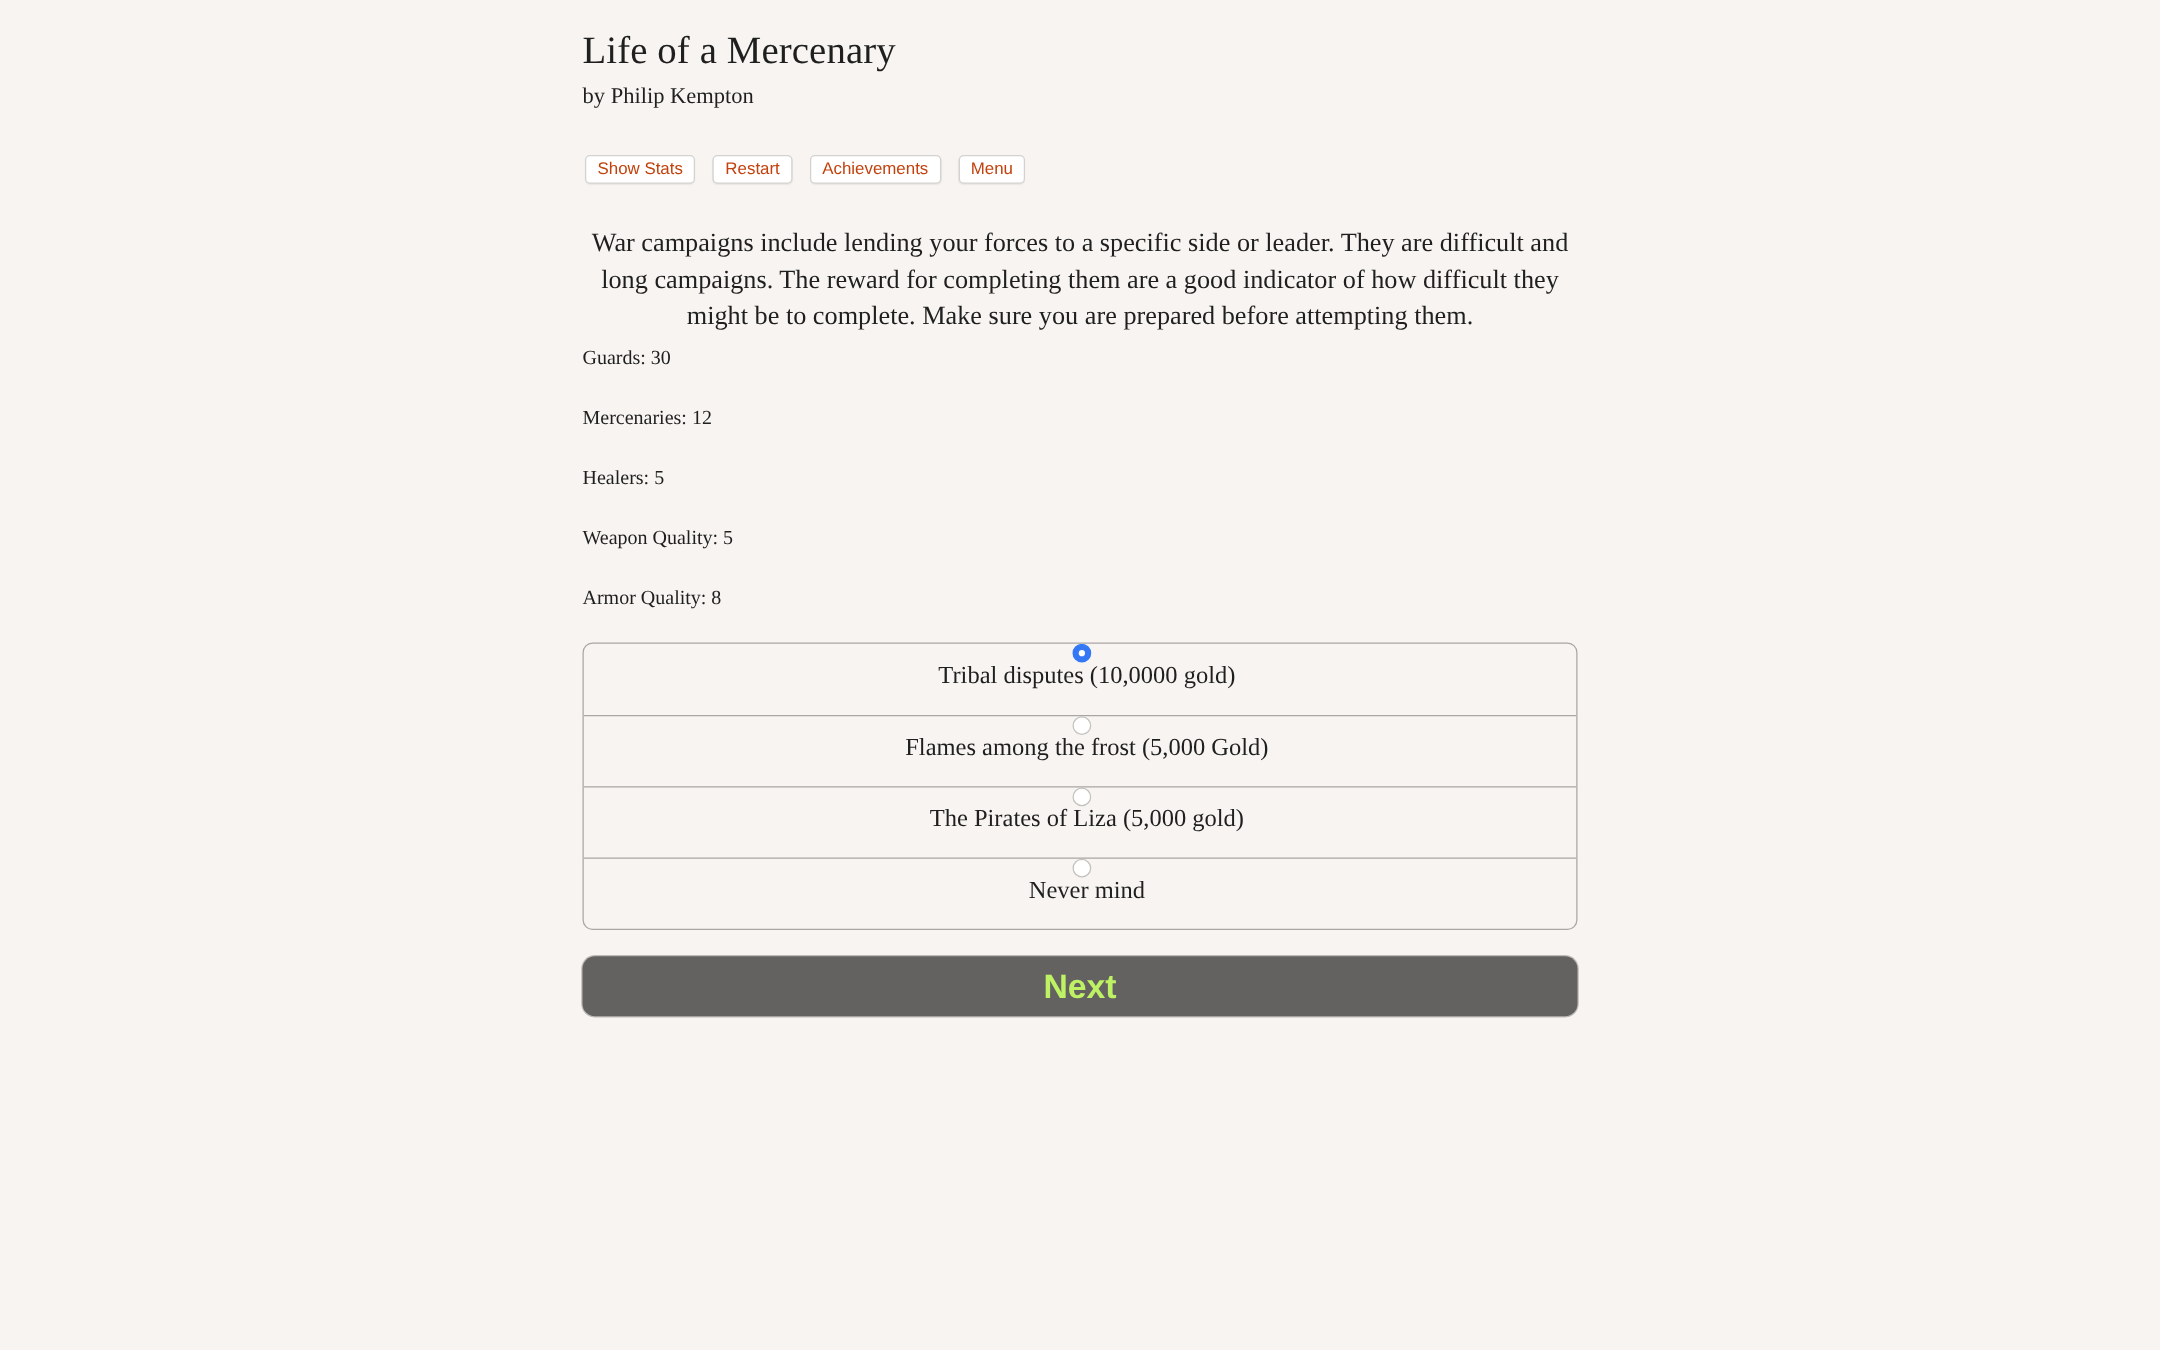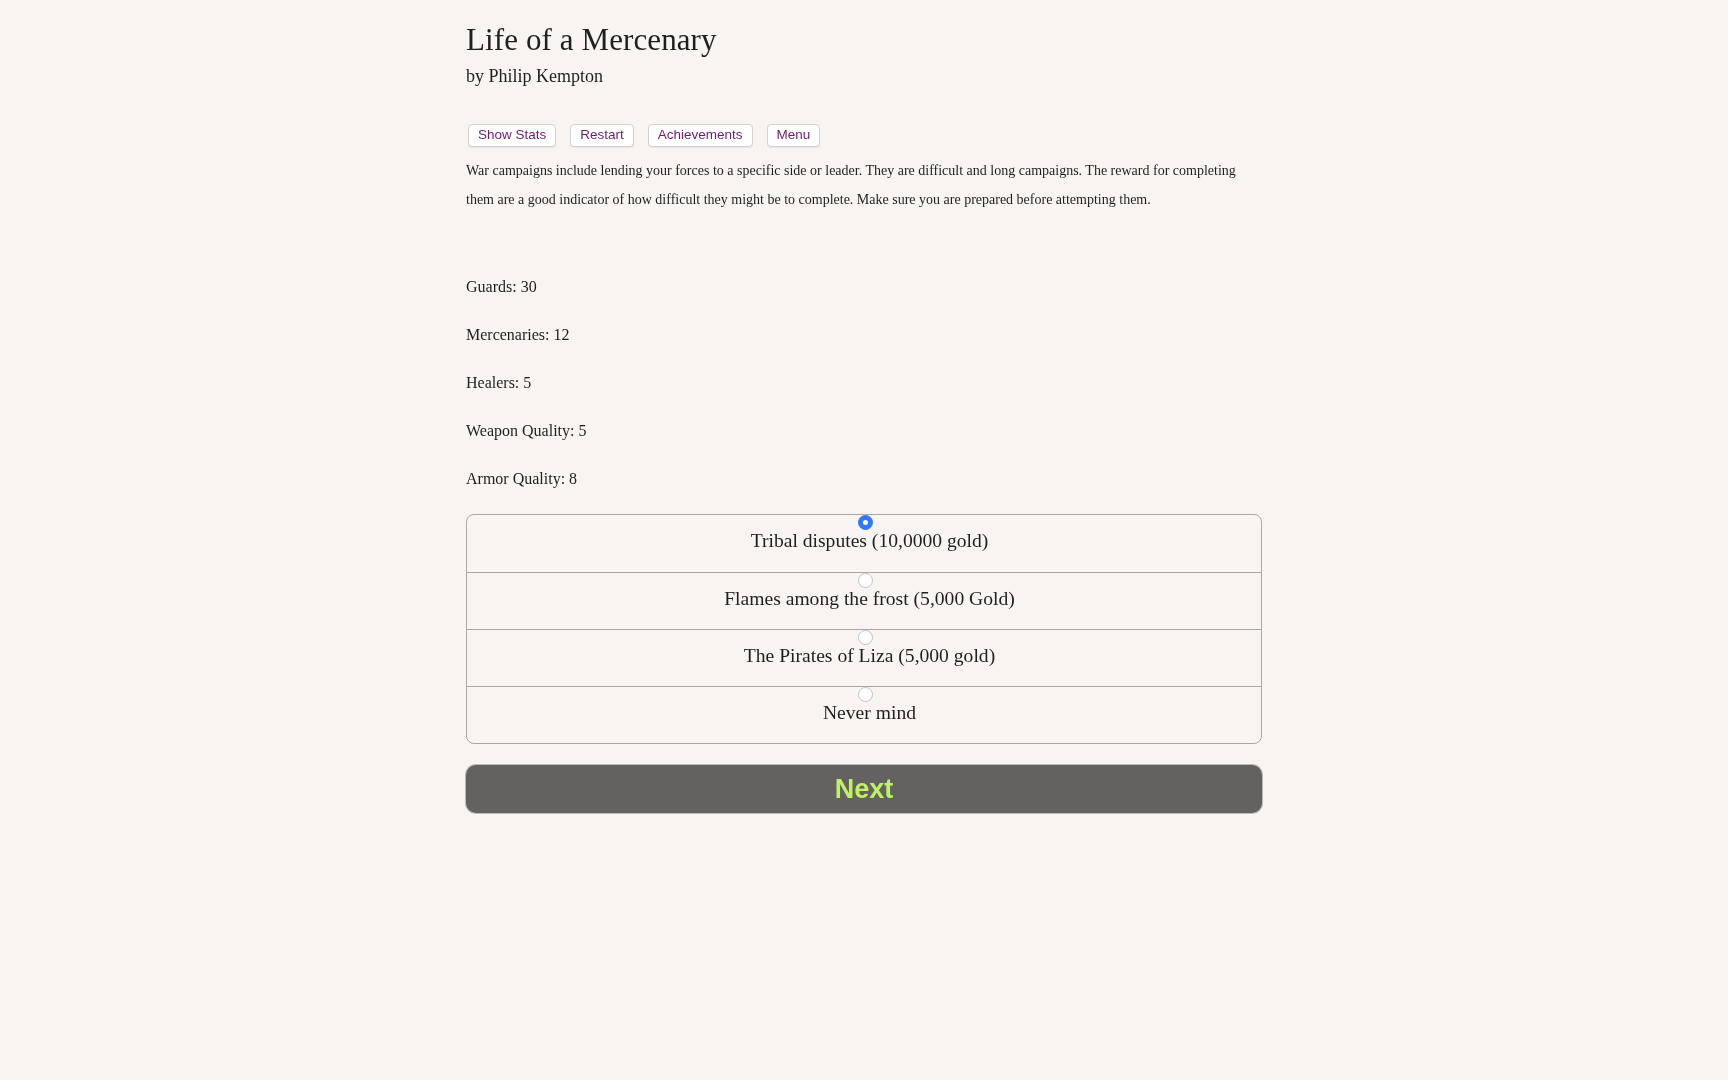--- a/index.html
+++ b/index.html
@@ -41,37 +41,38 @@
     .toolbar {
       position: absolute;
       top: 124px;
       left: 2px;
       display: flex;
       gap: 14px;
     }
     .tbtn {
       font-family: "Liberation Sans", "DejaVu Sans", sans-serif;
       font-size: 13.5px;
-      color: #701a75;
+      color: #c2410c;
       background: #ffffff;
       border: 1px solid #d4d1ce;
       border-radius: 4px;
       padding: 2px 9px 3px 9px;
       line-height: 16px;
       box-shadow: 0 1px 1px rgba(0,0,0,0.06);
       cursor: pointer;
     }
     .story {
       position: absolute;
-      top: 156px;
+      top: 180px;
       left: 0;
       width: 796px;
-      font-size: 14px;
+      font-size: 21px;
       line-height: 29px;
       margin: 0;
+      text-align: center;
     }
     .stat {
       position: absolute;
       left: 0;
       font-size: 16px;
       line-height: 29px;
       margin: 0;
       white-space: nowrap;
     }
     .options {

